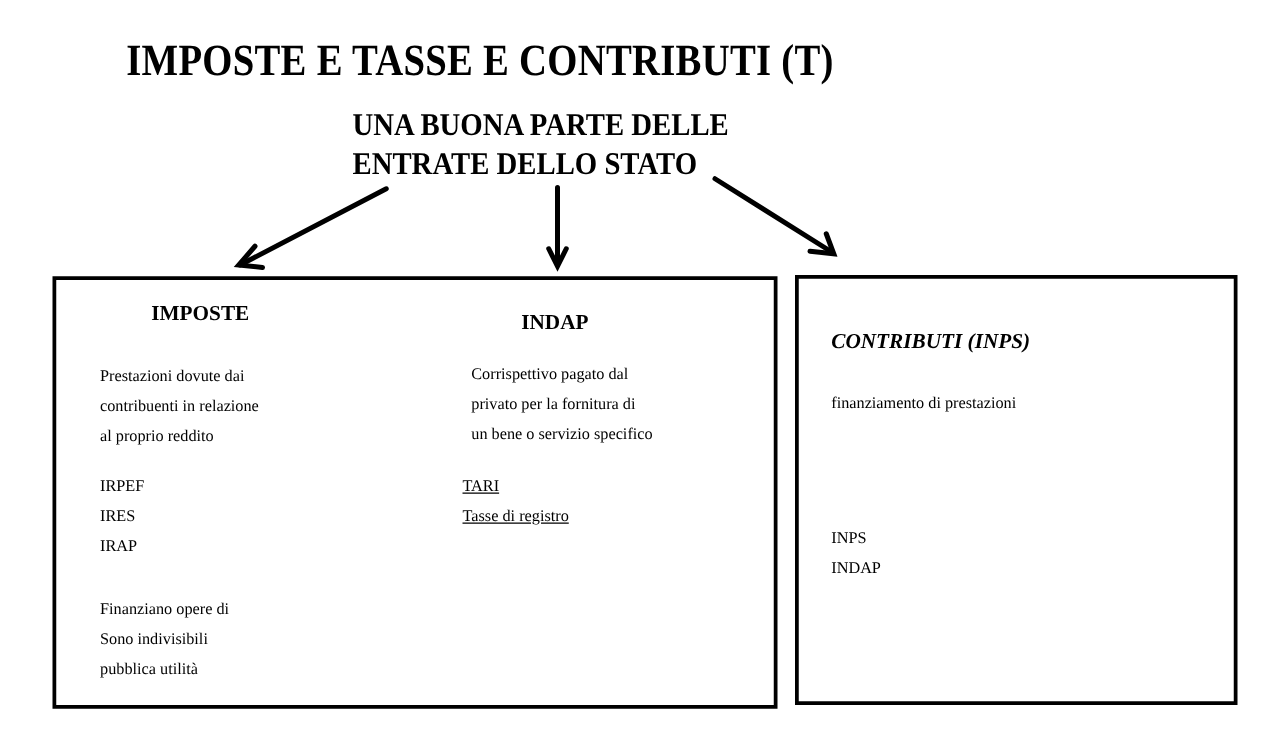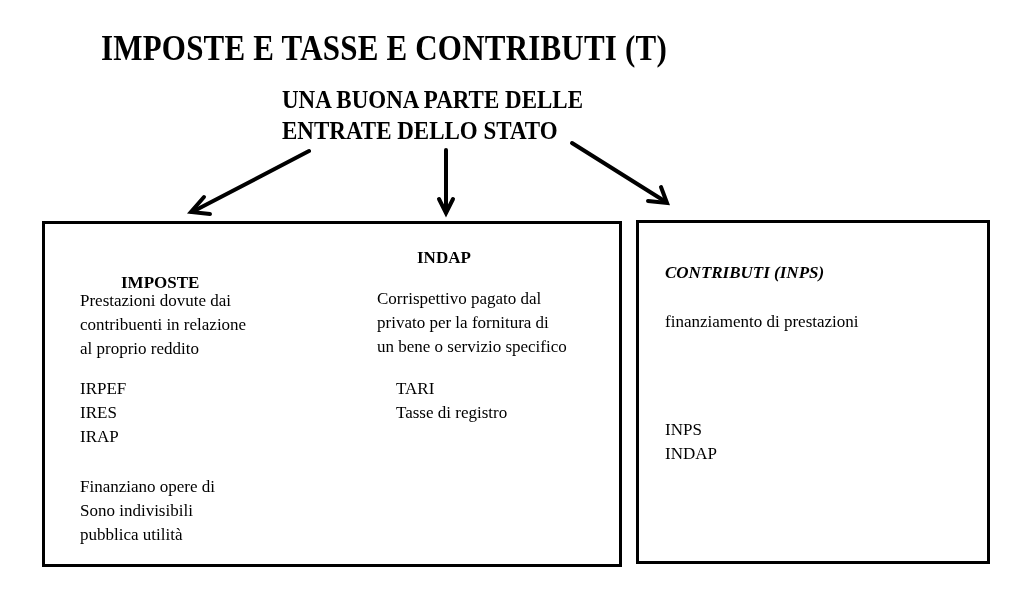--- a/index.html
+++ b/index.html
@@ -7,21 +7,21 @@
          font-family:"Liberation Serif", "DejaVu Serif", serif; color:#000; }
   .title { position:absolute; left:101px; top:28px; font-size:31px; font-weight:bold;
            letter-spacing:0.2px; white-space:nowrap; transform:scaleY(1.15); transform-origin:left top; }
   .subtitle { position:absolute; left:282px; top:85px; font-size:23px; font-weight:bold;
               line-height:28px; white-space:nowrap; transform:scaleY(1.1); transform-origin:left top; }
   svg.arrows { position:absolute; left:0; top:0; }
   .box { position:absolute; border:3px solid #000; box-sizing:border-box; }
   .box-left { left:42px; top:221px; width:580px; height:346px; }
   .box-right { left:636px; top:220px; width:354px; height:344px; }
   .head { position:absolute; font-weight:bold; font-size:17px; white-space:nowrap; }
-  .text { position:absolute; font-size:17px; line-height:24px; white-space:nowrap; }
+  .text { position:absolute; font-size:13px; line-height:24px; white-space:nowrap; }
 </style>
 </head>
 <body>
 
 <div class="title">IMPOSTE E TASSE E CONTRIBUTI (T)</div>
 
 <div class="subtitle">
   <div>UNA BUONA PARTE DELLE</div>
   <div>ENTRATE DELLO STATO</div>
 </div>
@@ -36,21 +36,21 @@
     <polyline points="439,199 446,213 453,199"></polyline>
   </g>
   <g stroke="#000" stroke-width="4" fill="none" stroke-linecap="round">
     <line x1="572" y1="143" x2="666" y2="202"></line>
     <polyline points="648,201 667,203 661,187"></polyline>
   </g>
 </svg>
 
 <div class="box box-left"></div>
 
-<div class="head" style="left:121px; top:241px;margin-top:32px;">IMPOSTE</div>
+<div class="head" style="left:121px; top:241px;">IMPOSTE</div>
 <div class="text" style="left:80px; top:289px;">
   <div>Prestazioni dovute dai</div>
   <div>contribuenti in relazione</div>
   <div>al proprio reddito</div>
 </div>
 <div class="text" style="left:80px; top:377px;">
   <div>IRPEF</div>
   <div>IRES</div>
   <div>IRAP</div>
 </div>
@@ -59,21 +59,21 @@
   <div>Sono indivisibili</div>
   <div>pubblica utilità</div>
 </div>
 
 <div class="head" style="left:417px; top:248px;">INDAP</div>
 <div class="text" style="left:377px; top:287px;">
   <div>Corrispettivo pagato dal</div>
   <div>privato per la fornitura di</div>
   <div>un bene o servizio specifico</div>
 </div>
-<div class="text" style="left:396px; top:377px;">
+<div class="text" style="left:370px; top:377px;text-decoration:underline;">
   <div>TARI</div>
   <div>Tasse di registro</div>
 </div>
 
 <div class="box box-right"></div>
 <div class="head" style="left:665px; top:263px;font-style:italic;">CONTRIBUTI (INPS)</div>
 <div class="text" style="left:665px; top:310px;">
   <div>finanziamento di prestazioni</div>
 </div>
 <div class="text" style="left:665px; top:402px;margin-top:16px;">

